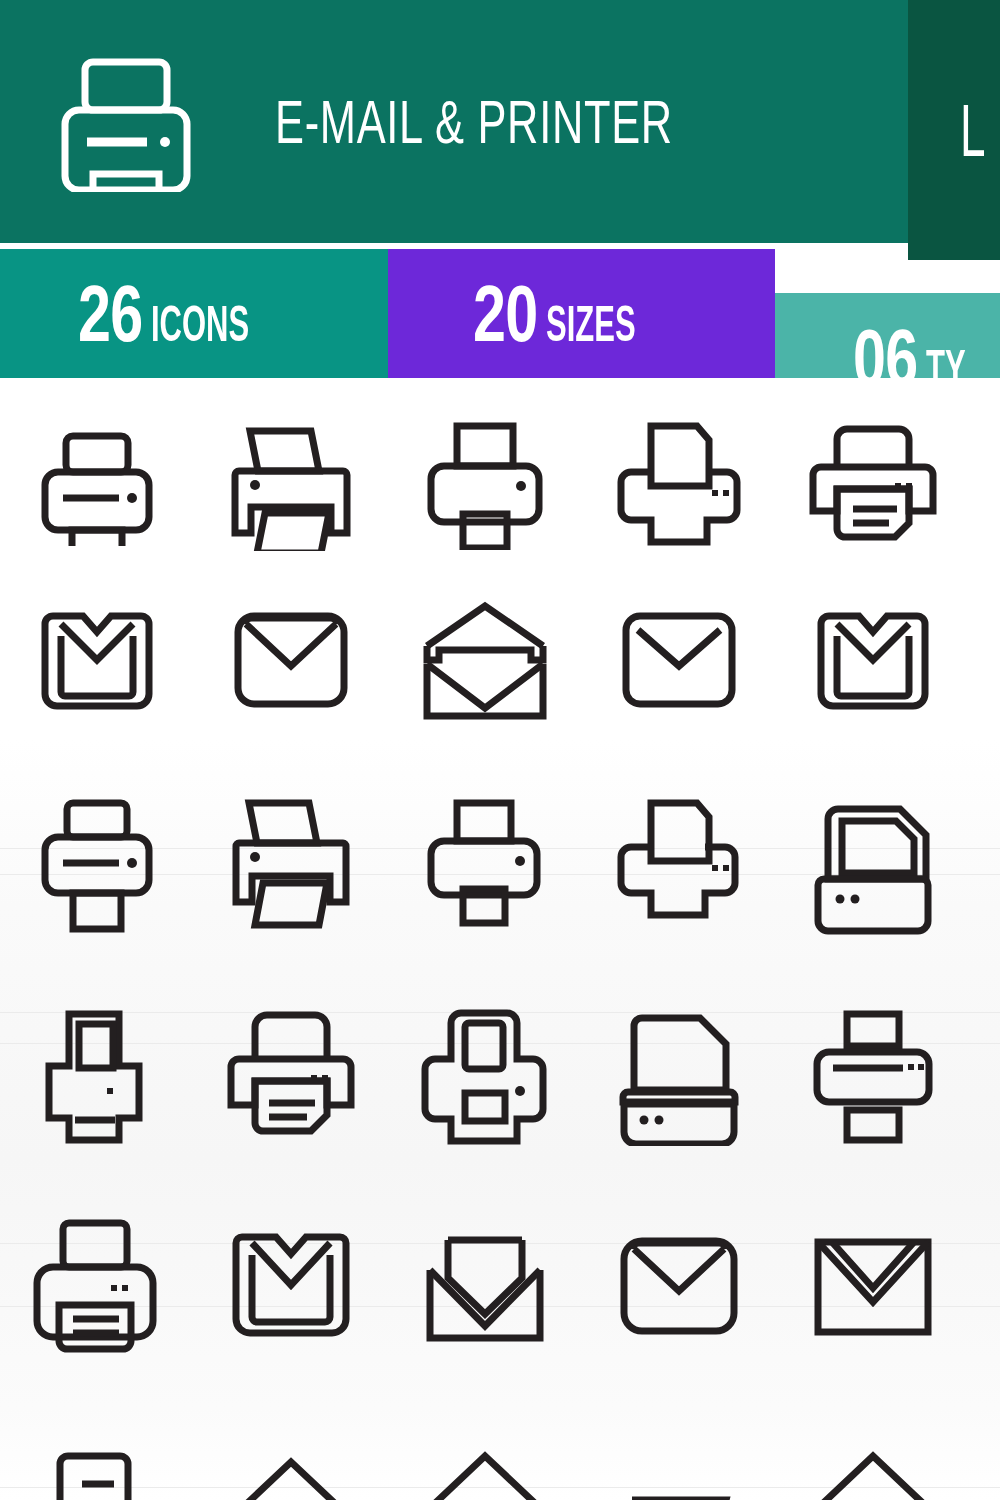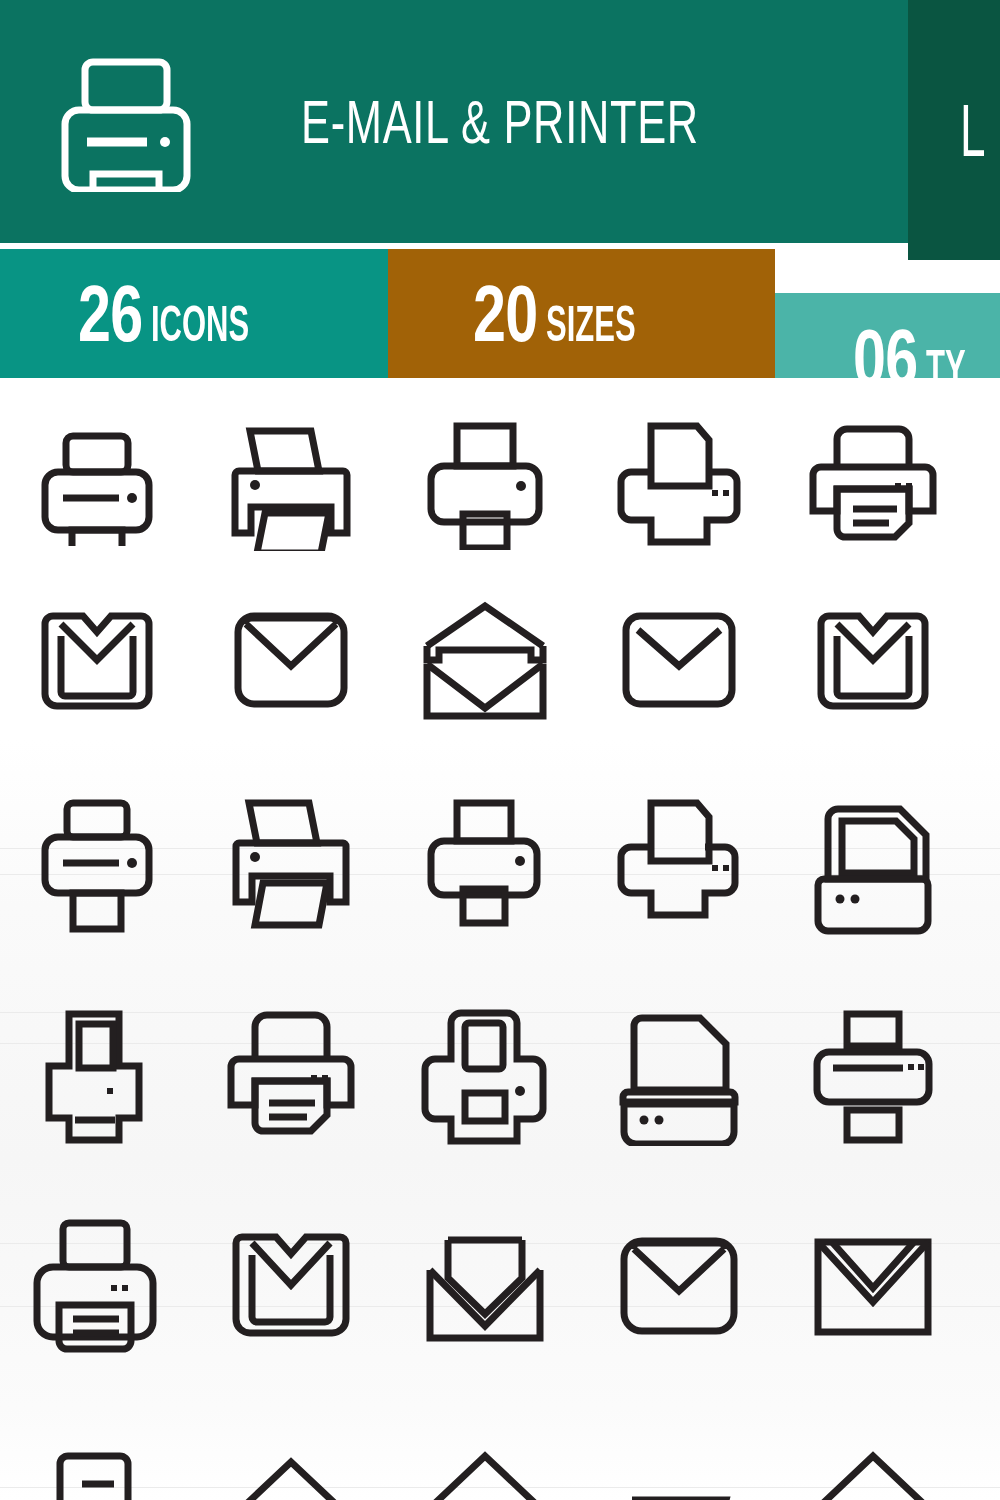--- a/index.html
+++ b/index.html
@@ -7,21 +7,21 @@
     width:1000px;height:1500px;overflow:hidden;
     font-family:"Liberation Sans", sans-serif;
     background:#ffffff;
   }
   .page{position:relative;width:1000px;height:1500px;overflow:hidden;}
 
   
   .header{
     position:absolute;left:0;top:0;width:908px;height:243px;
     background:#0B7361;
-    display:flex;align-items:center;gap:26px;
+    display:flex;align-items:center;
   }
   .header-side{
     position:absolute;left:908px;top:0;width:92px;height:260px;
     background:#0A5541;
     display:flex;align-items:center;justify-content:flex-start;
     padding-left:52px;box-sizing:border-box;
     overflow:hidden;
   }
   .header-side-text{
     color:#ffffff;
@@ -52,21 +52,21 @@
   
   .stats{
     position:absolute;left:0;top:249px;width:1000px;height:129px;
     display:flex;
   }
   .stat{
     display:flex;align-items:center;justify-content:center;
     height:100%;box-sizing:border-box;overflow:hidden;
   }
   .stat.s1{width:388px;background:#089484;}
-  .stat.s2{width:387px;background:#a16207;}
+  .stat.s2{width:387px;background:#6d28d9;}
   .stat.s3{width:225px;background:#4BB4A8;justify-content:flex-start;padding-left:78px;margin-top:44px;}
   .stat-inner{display:flex;align-items:baseline;white-space:nowrap;}
   .stat-num{
     color:#ffffff;font-size:80px;font-weight:700;line-height:1;
     transform:scaleX(0.74);transform-origin:left center;
     letter-spacing:-1px;
     font-family:"Liberation Sans", sans-serif;
   }
   .stat-label{
     color:#ffffff;font-size:50px;font-weight:700;line-height:1;

